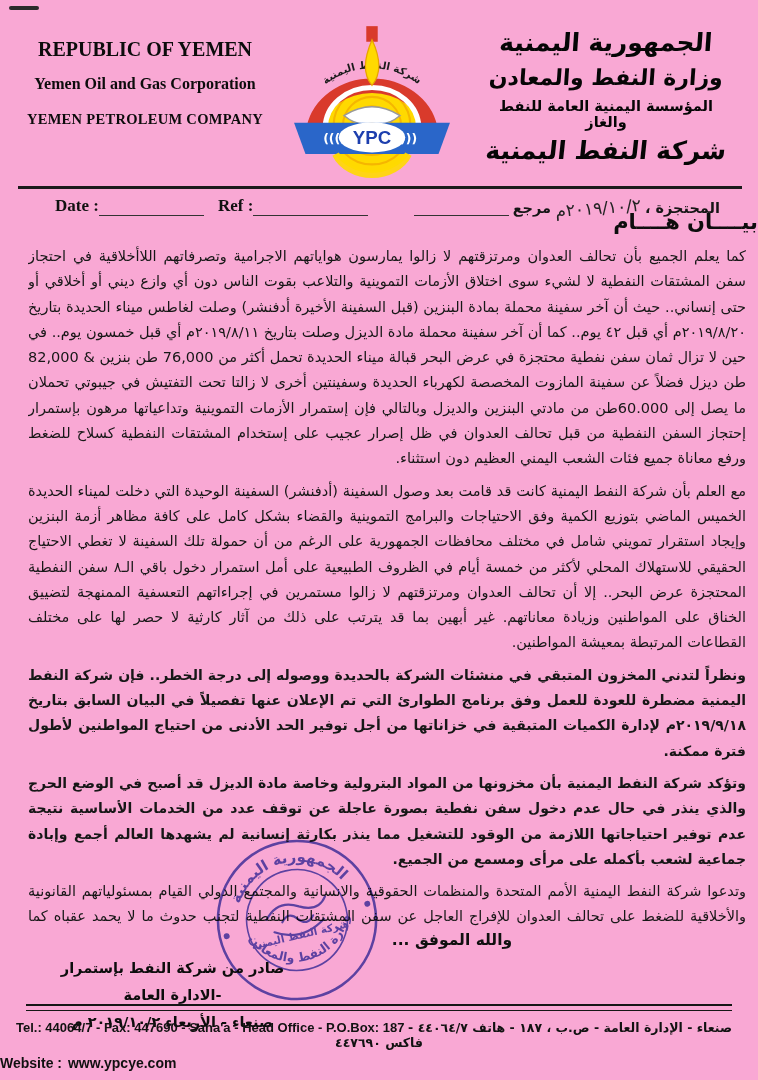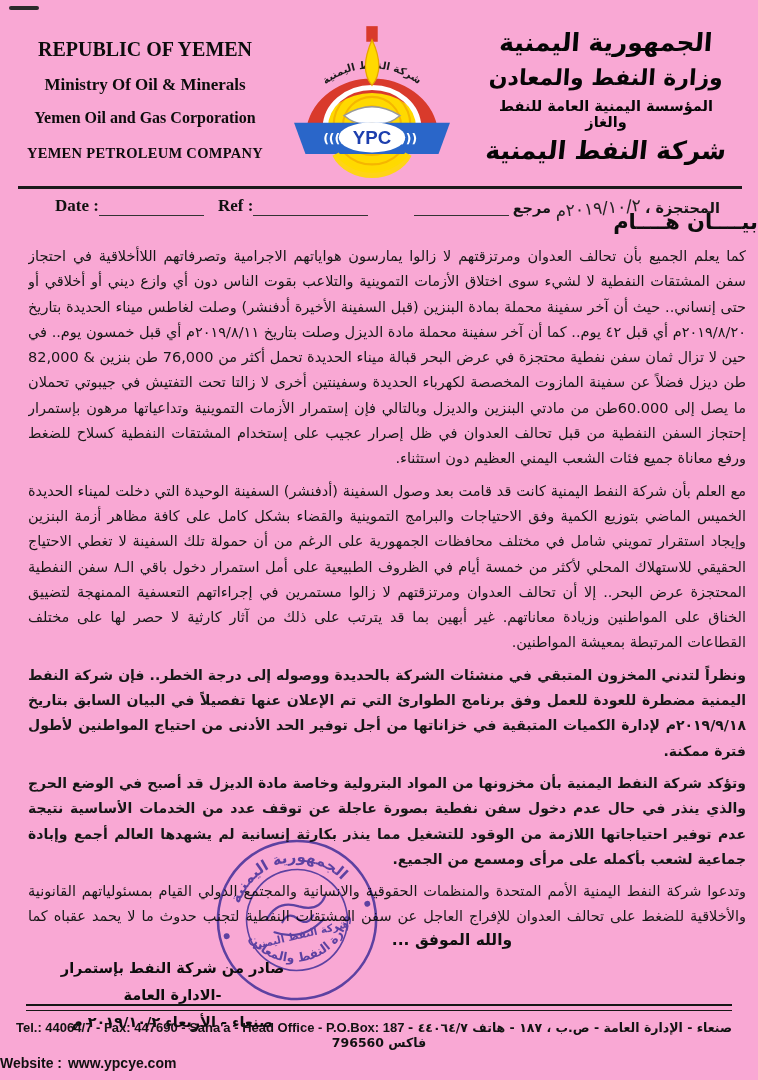--- a/index.html
+++ b/index.html
@@ -61,21 +61,20 @@
 </style>
 </head>
 <body>
 
 <div class="page">
   <div class="corner-mark"></div>
 
   <div class="letterhead">
     <div class="lh-en">
       <div class="e1">REPUBLIC OF YEMEN</div>
-      <div class="e2">Ministry Of Oil &amp; Minerals</div>
       <div class="e3">Yemen Oil and Gas Corporation</div>
       <div class="e4">YEMEN PETROLEUM COMPANY</div>
     </div>
 
     <div class="lh-logo">
       <svg width="180" height="158" viewBox="0 0 170 152">
         <defs>
           <path id="logoArc" d="M 16,96 A 72,72 0 0 1 154,96" fill="none"></path>
         </defs>
         <text font-size="10" font-weight="bold" fill="#1b1b1b">
@@ -163,19 +162,19 @@
 
       <path d="M 55,78 Q 70,60 90,72 Q 108,82 118,68 M 60,92 Q 85,108 112,90 M 70,84 q 8,-10 16,0 q 8,10 16,0" fill="none" stroke="#3b3fb5" stroke-width="2.2" stroke-linecap="round"></path>
       <text x="85" y="104" text-anchor="middle" font-size="10.5" font-weight="bold" fill="#3b3fb5" direction="rtl">شركة النفط اليمنية</text>
     </svg>
   </div>
 
   <div class="footer">
     <div class="footer-divider"></div>
     <div class="f-contact">
       <span>Tel.: 44064/7 - Fax: 447690 - Sana'a - Head Office - P.O.Box: 187</span>
-      <span class="ar">صنعاء - الإدارة العامة - ص.ب ، ١٨٧ - هاتف ٤٤٠٦٤/٧ - فاكس 796560</span>
+      <span class="ar">صنعاء - الإدارة العامة - ص.ب ، ١٨٧ - هاتف ٤٤٠٦٤/٧ - فاكس ٤٤٧٦٩٠</span>
     </div>
     <div class="f-web">
       <span class="lbl">Website :</span><span>www.ypcye.com</span>
     </div>
   </div>
 </div>
 
 </body></html>

